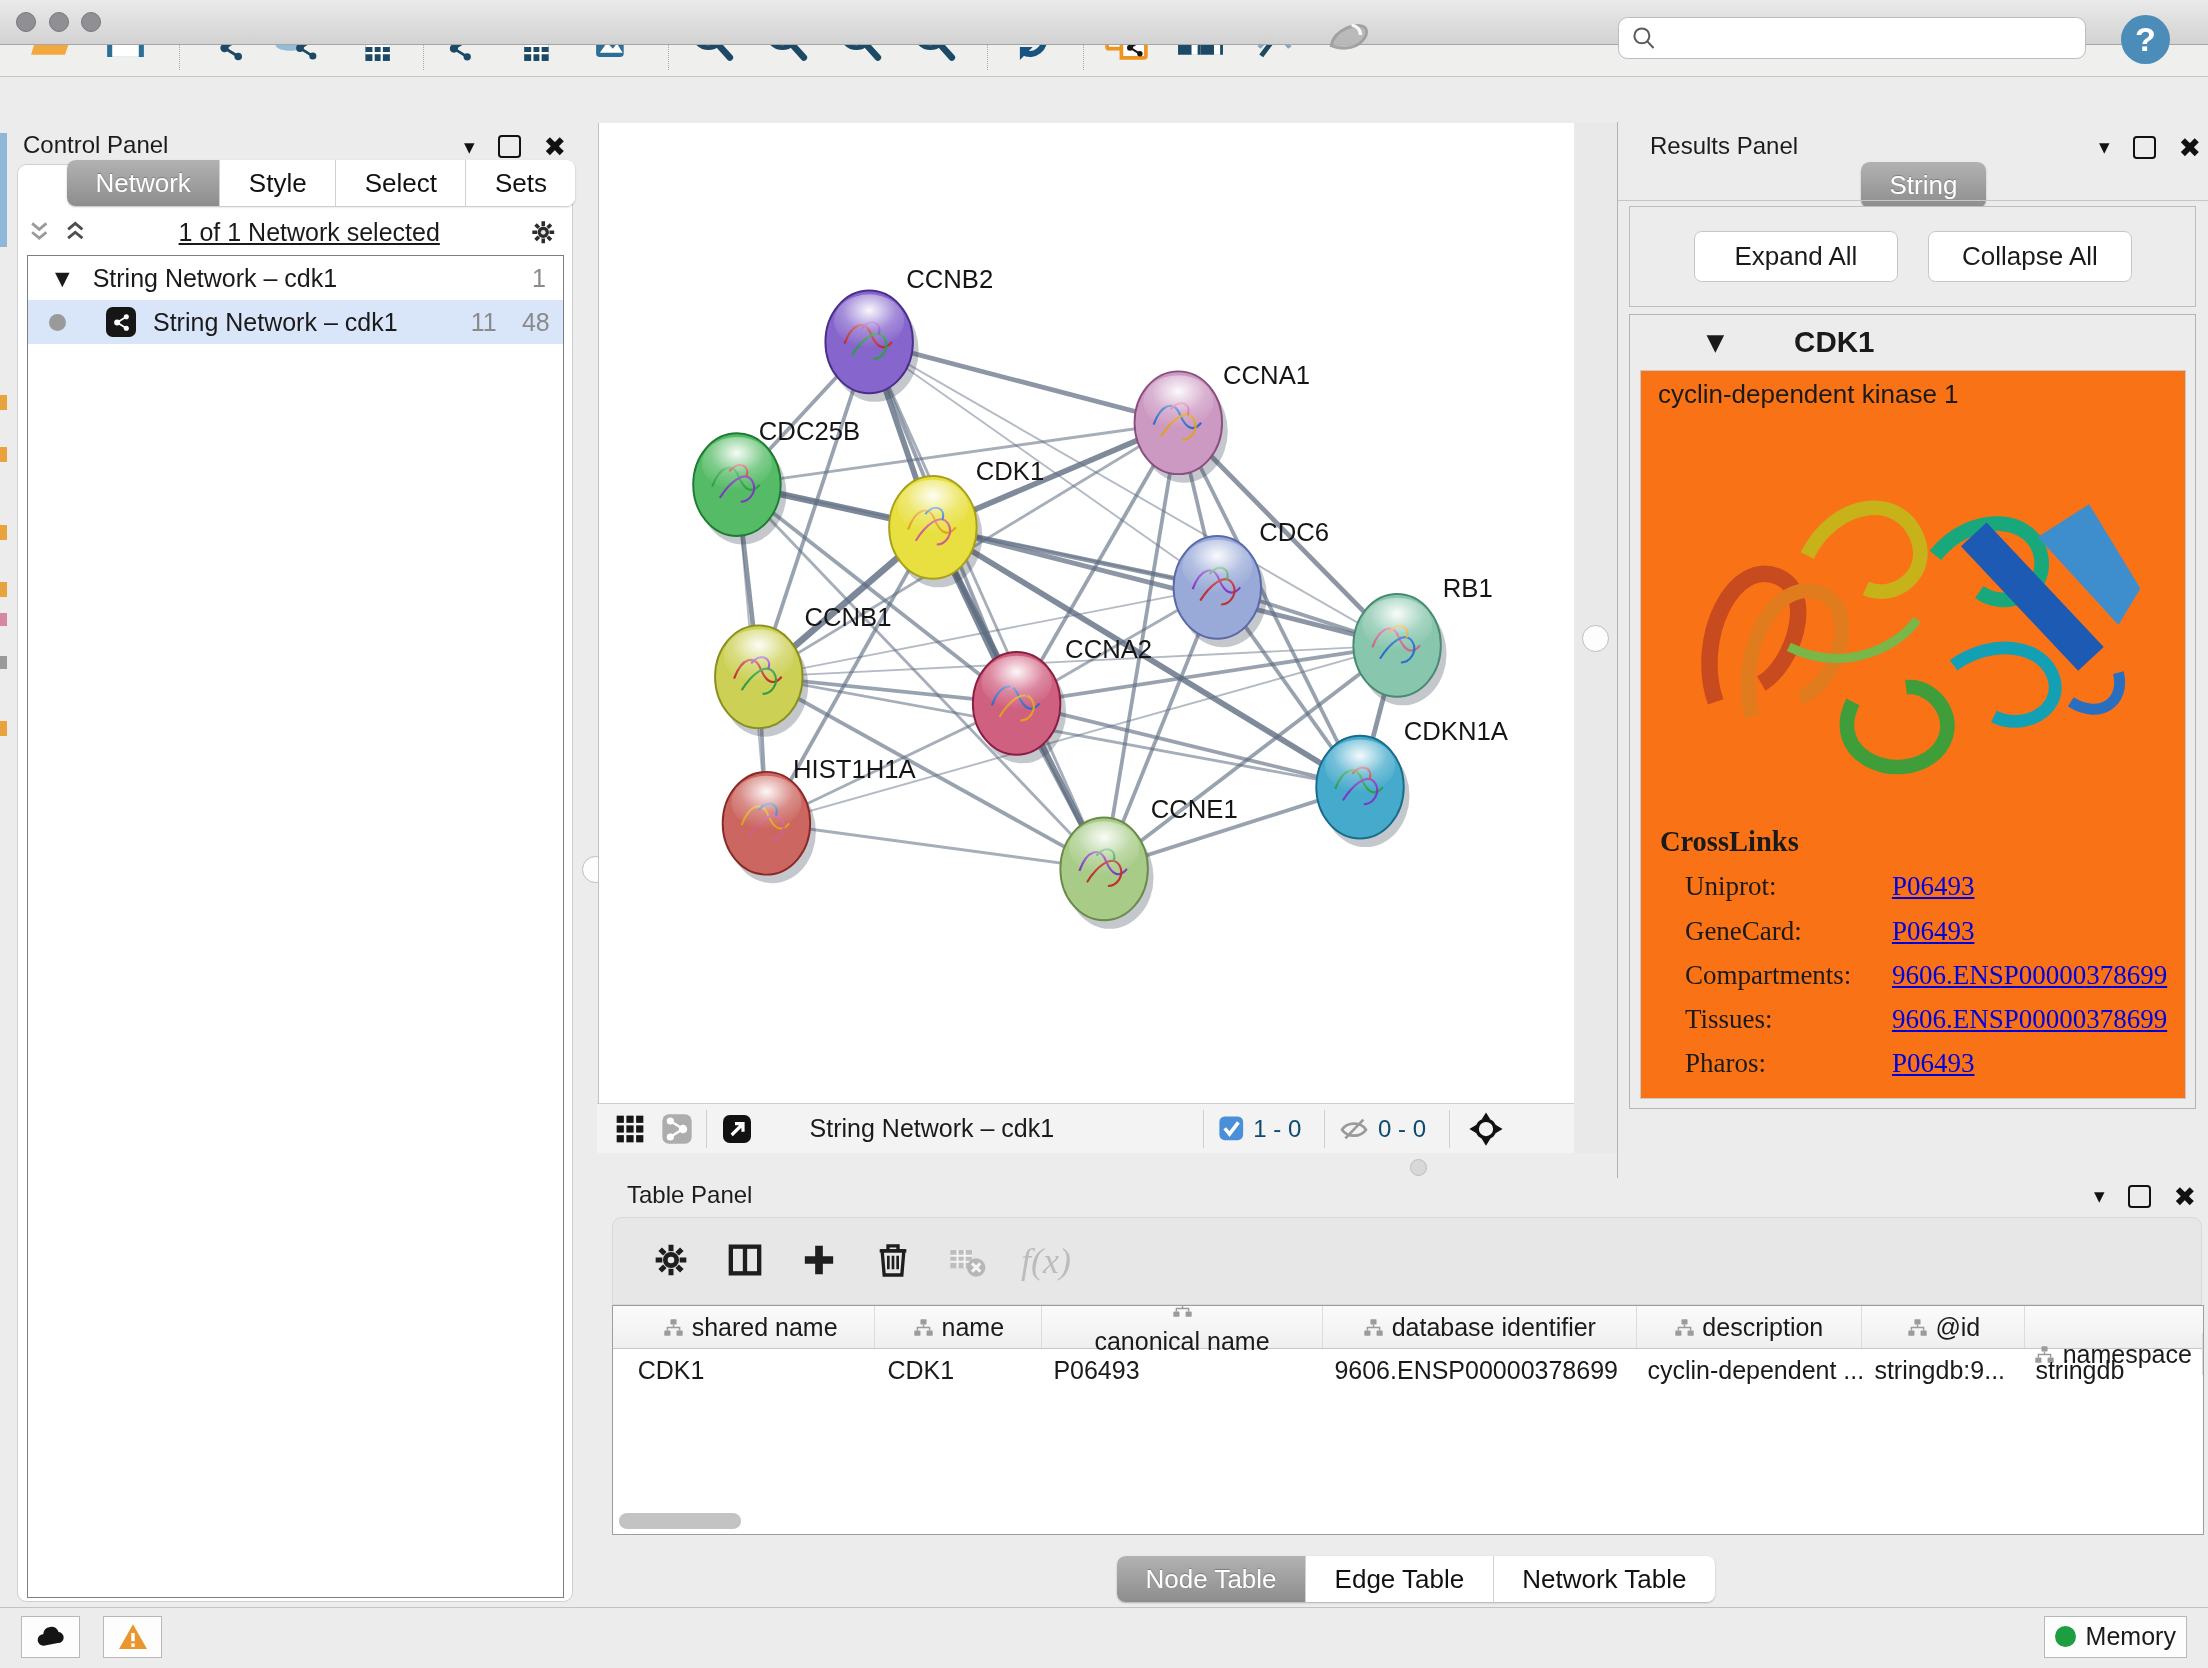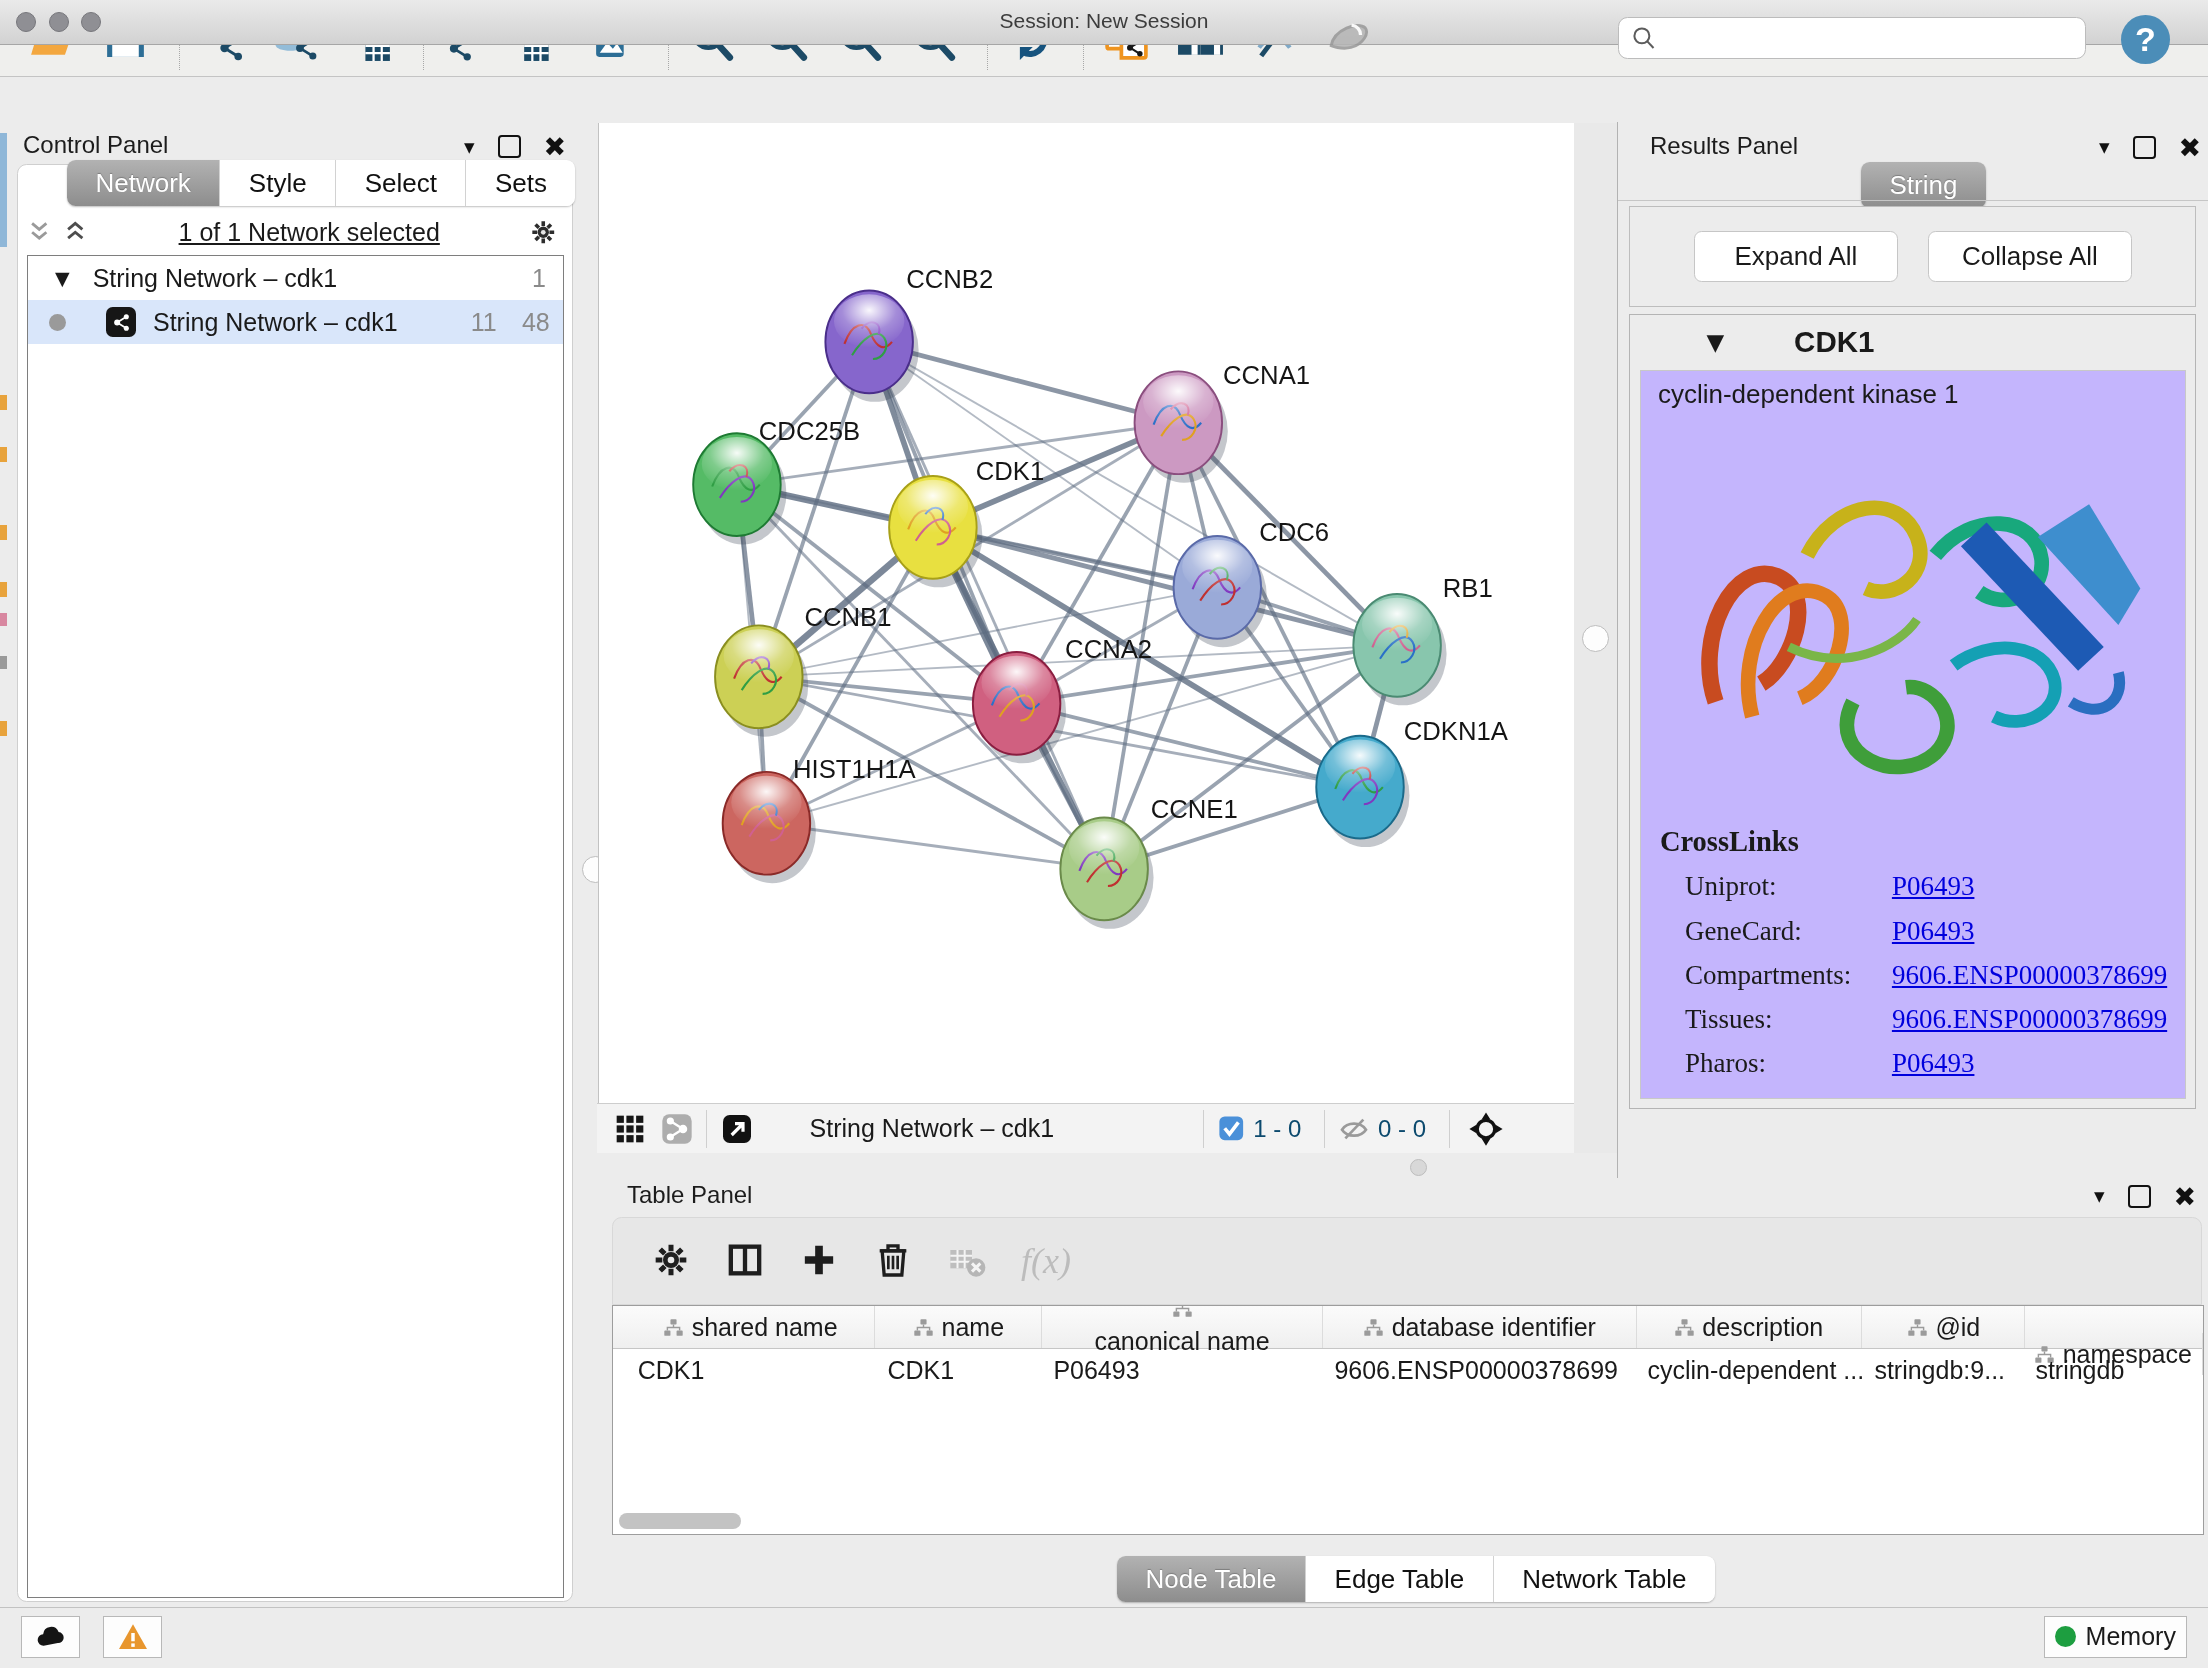--- a/index.html
+++ b/index.html
@@ -61,21 +61,21 @@
   #rp-header{left:32px;top:9.5px;}
   #rp-ctrls{left:481px;top:9.5px;}
   #rp-tab{left:243px;top:40px;}
   #rp-divider{left:0;top:78px;width:592px;height:1px;background:#c6c6c6;}
   #rp-expandbox{left:11.4px;top:84px;width:567px;height:101px;border:1.9px solid #bdbdbd;background:#ececec;display:flex;align-items:center;justify-content:center;gap:30px;box-sizing:border-box;}
   .rp-btn{width:202px;height:49px;background:#fff;border:1.9px solid #c6c6c6;border-radius:7.6px;font-size:26px;display:flex;align-items:center;justify-content:center;}
   #rp-cdk1box{left:11.4px;top:192px;width:567px;height:795px;border:1.9px solid #b4b4b4;background:#ececec;box-sizing:border-box;}
   #rp-cdk1-head{left:0;top:0;width:100%;height:53px;display:flex;align-items:center;}
   #rp-cdk1-head .tri{margin-left:76px;font-size:23px;font-family:"DejaVu Sans",sans-serif;}
   #rp-cdk1-head .nm{margin-left:70px;font-size:29.5px;font-weight:bold;}
-  #rp-inner{left:9.5px;top:55px;width:544px;height:727px;background:#c4b5fd;border:1px solid #c8c8c8;}
+  #rp-inner{left:9.5px;top:55px;width:544px;height:727px;background:#f97316;border:1px solid #c8c8c8;}
   #rp-desc{left:17px;top:7.6px;font-size:26px;}
   #ribbon{left:38px;top:49px;width:476px;height:399px;}
   #rp-serif{left:19px;top:455px;width:514px;font-family:"Liberation Serif",serif;}
   #crosslinks-title{font-size:28.5px;font-weight:bold;}
   .cl-row{display:flex;margin-top:13.3px;font-size:27px;}
   .cl-row .lbl{width:207px;padding-left:25px;}
   .cl-row a{color:#0000dd;text-decoration:underline;}
   
   #table-panel{left:597px;top:1179px;width:1611px;height:428px;background:#ececec;}
   #tp-header{left:30px;top:1.9px;}
@@ -101,21 +101,20 @@
 </style>
 </head>
 <body>
 
 <div id="app">
 
   <div id="titlebar" class="abs">
     <div class="tl abs" style="left:16px"></div>
     <div class="tl abs" style="left:49px"></div>
     <div class="tl abs" style="left:81px"></div>
-    <div id="win-title" class="abs">Session: New Session</div>
   </div>
 
   <div id="toolbar">
     <div id="toolbar-icons" style="display:flex;align-items:center;">
         <div class="tb-btn">
           <svg viewBox="0 0 24 24">
             <path d="M2 4h7l2.2 2.5H21v3.5H8.5z" fill="#a96318"></path>
             <path d="M7 10h15l-3.4 10H2L5 10z" fill="#f3a73f"></path>
           </svg>
         </div>

